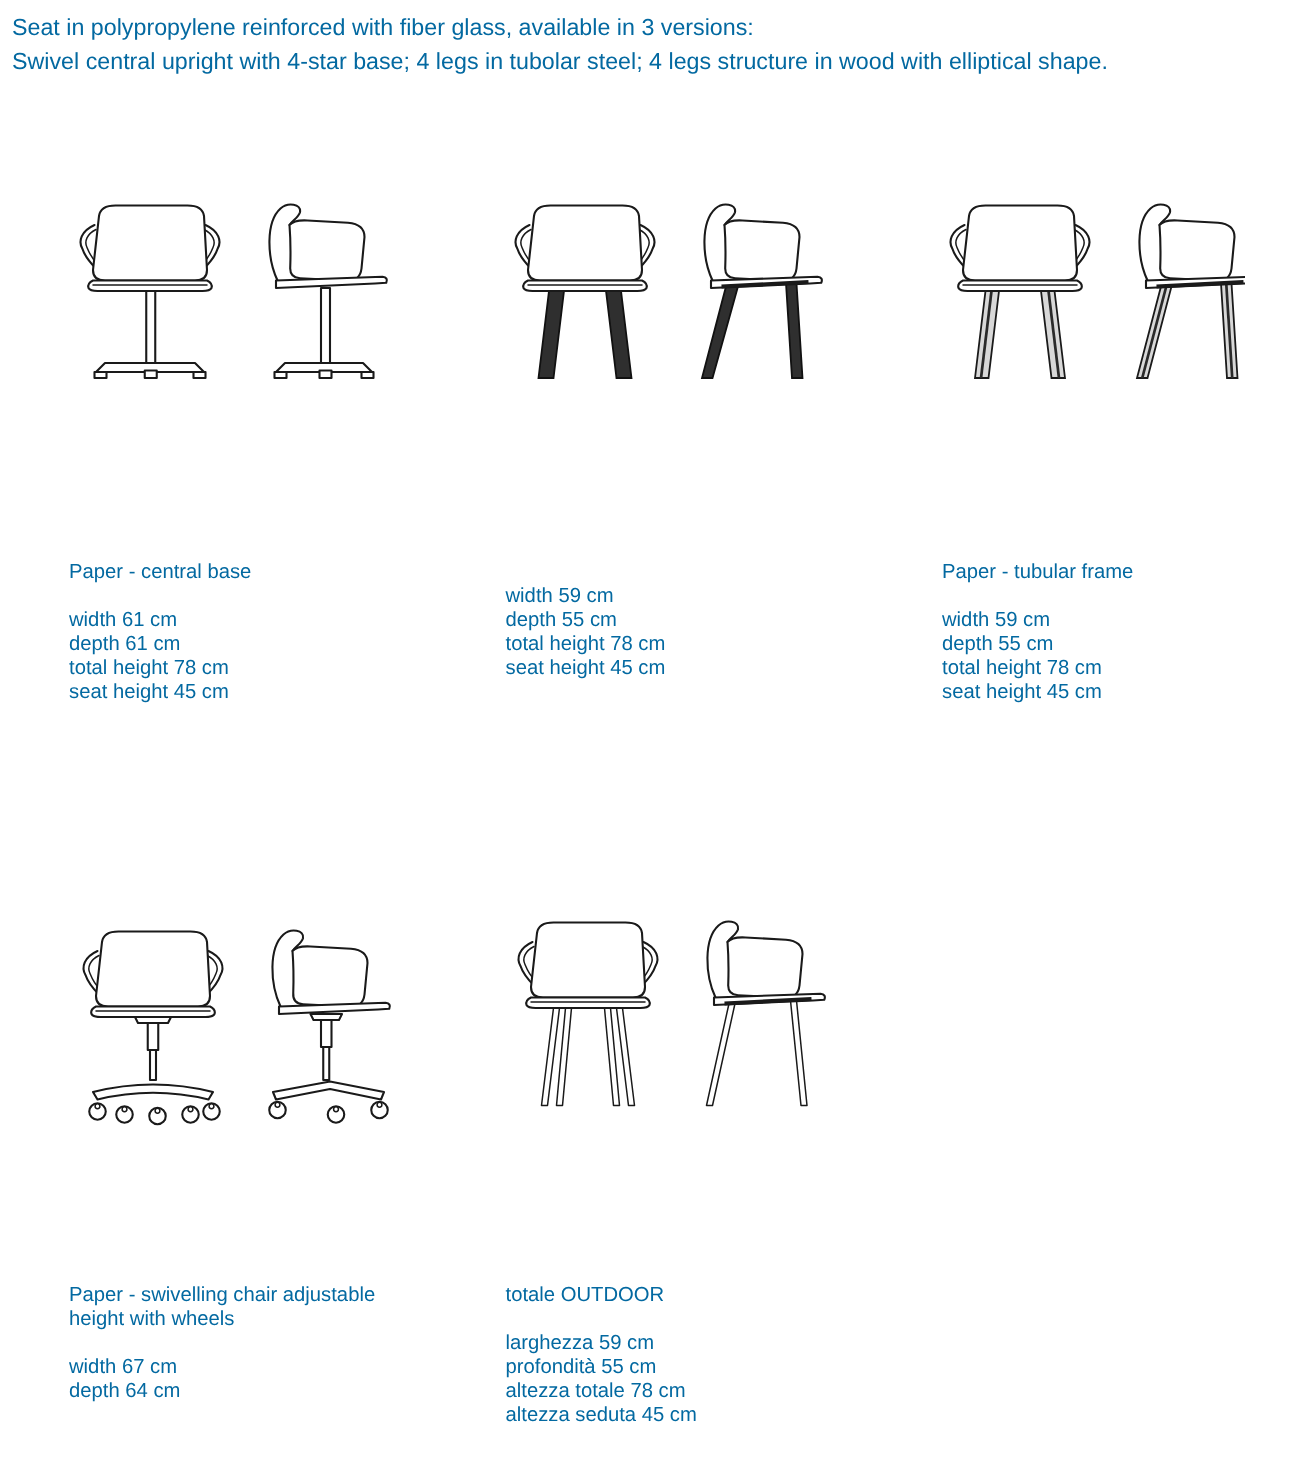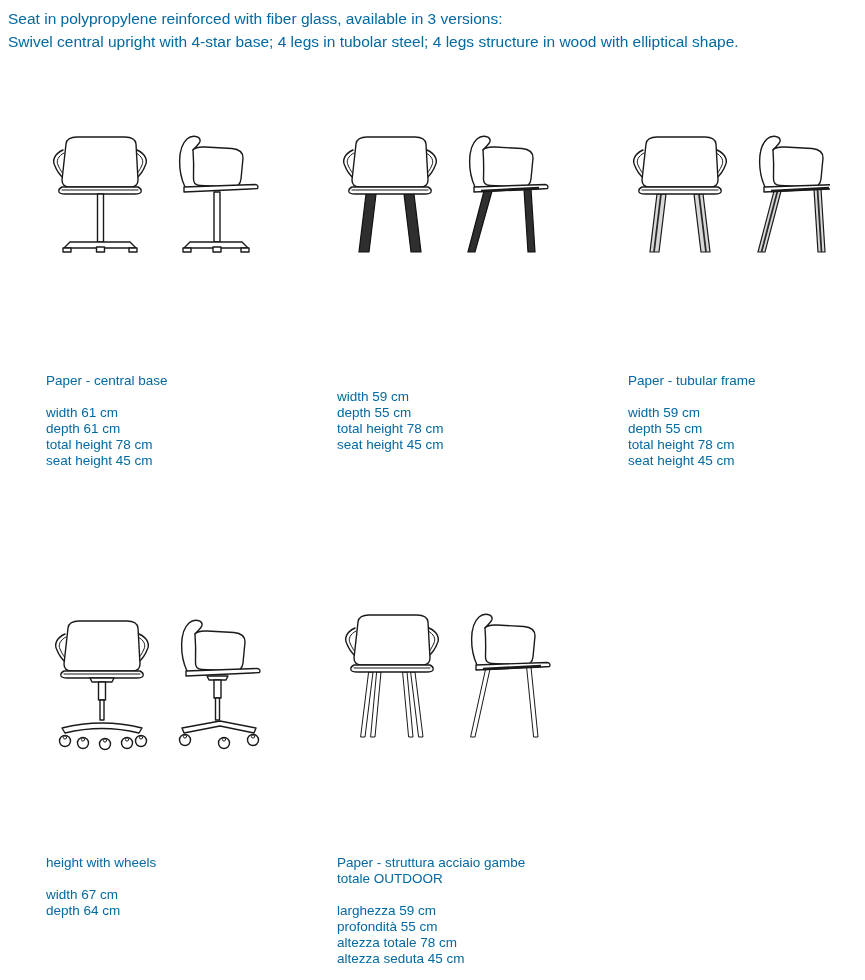--- a/index.html
+++ b/index.html
@@ -210,31 +210,31 @@
     <div class="spec-lines">
       <div>width 59 cm</div>
       <div>depth 55 cm</div>
       <div>total height 78 cm</div>
       <div>seat height 45 cm</div>
     </div>
   </div>
 
   <div class="spec-block" style="left:46px; top:855px;">
     <div class="spec-title">
+      <div>Paper - swivelling chair adjustable</div>
       <div>height with wheels</div>
     </div>
     <div class="spec-lines">
       <div>width 67 cm</div>
       <div>depth 64 cm</div>
     </div>
   </div>
 
   <div class="spec-block" style="left:337px; top:855px;">
     <div class="spec-title">
-      <div>Paper - struttura acciaio gambe</div>
       <div>totale OUTDOOR</div>
     </div>
     <div class="spec-lines">
       <div>larghezza 59 cm</div>
       <div>profondità 55 cm</div>
       <div>altezza totale 78 cm</div>
       <div>altezza seduta 45 cm</div>
     </div>
   </div>
 

